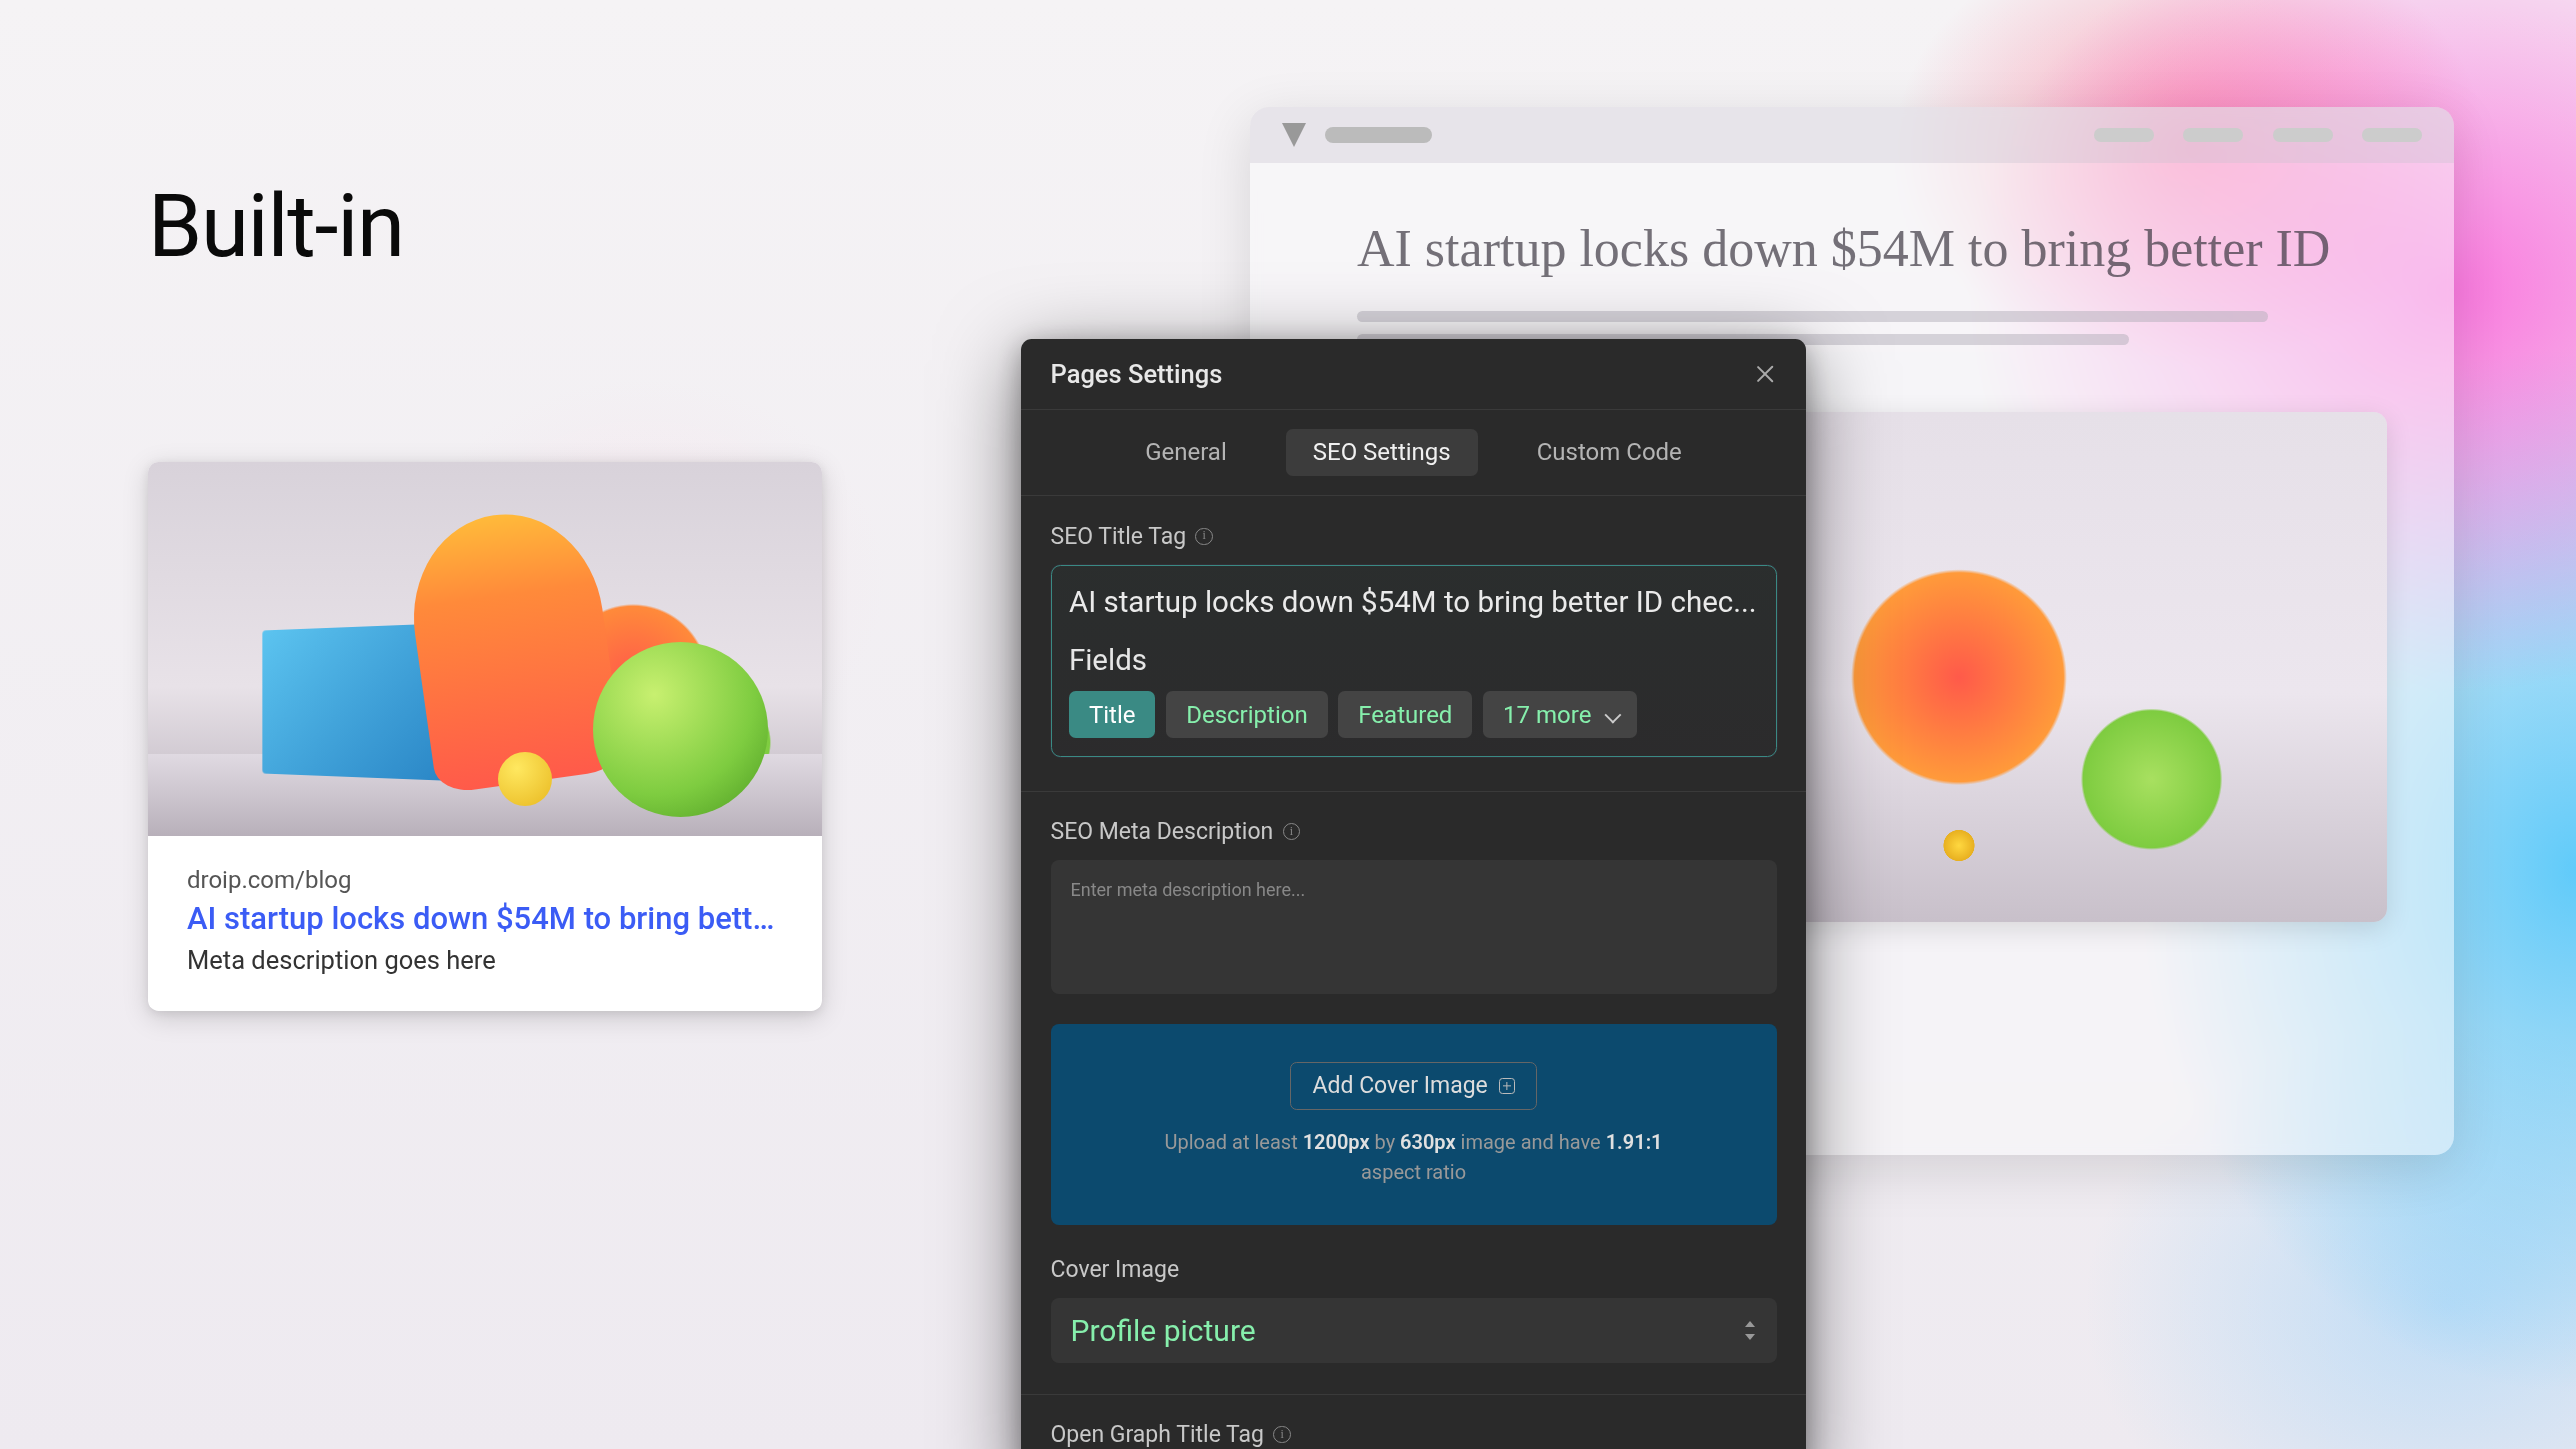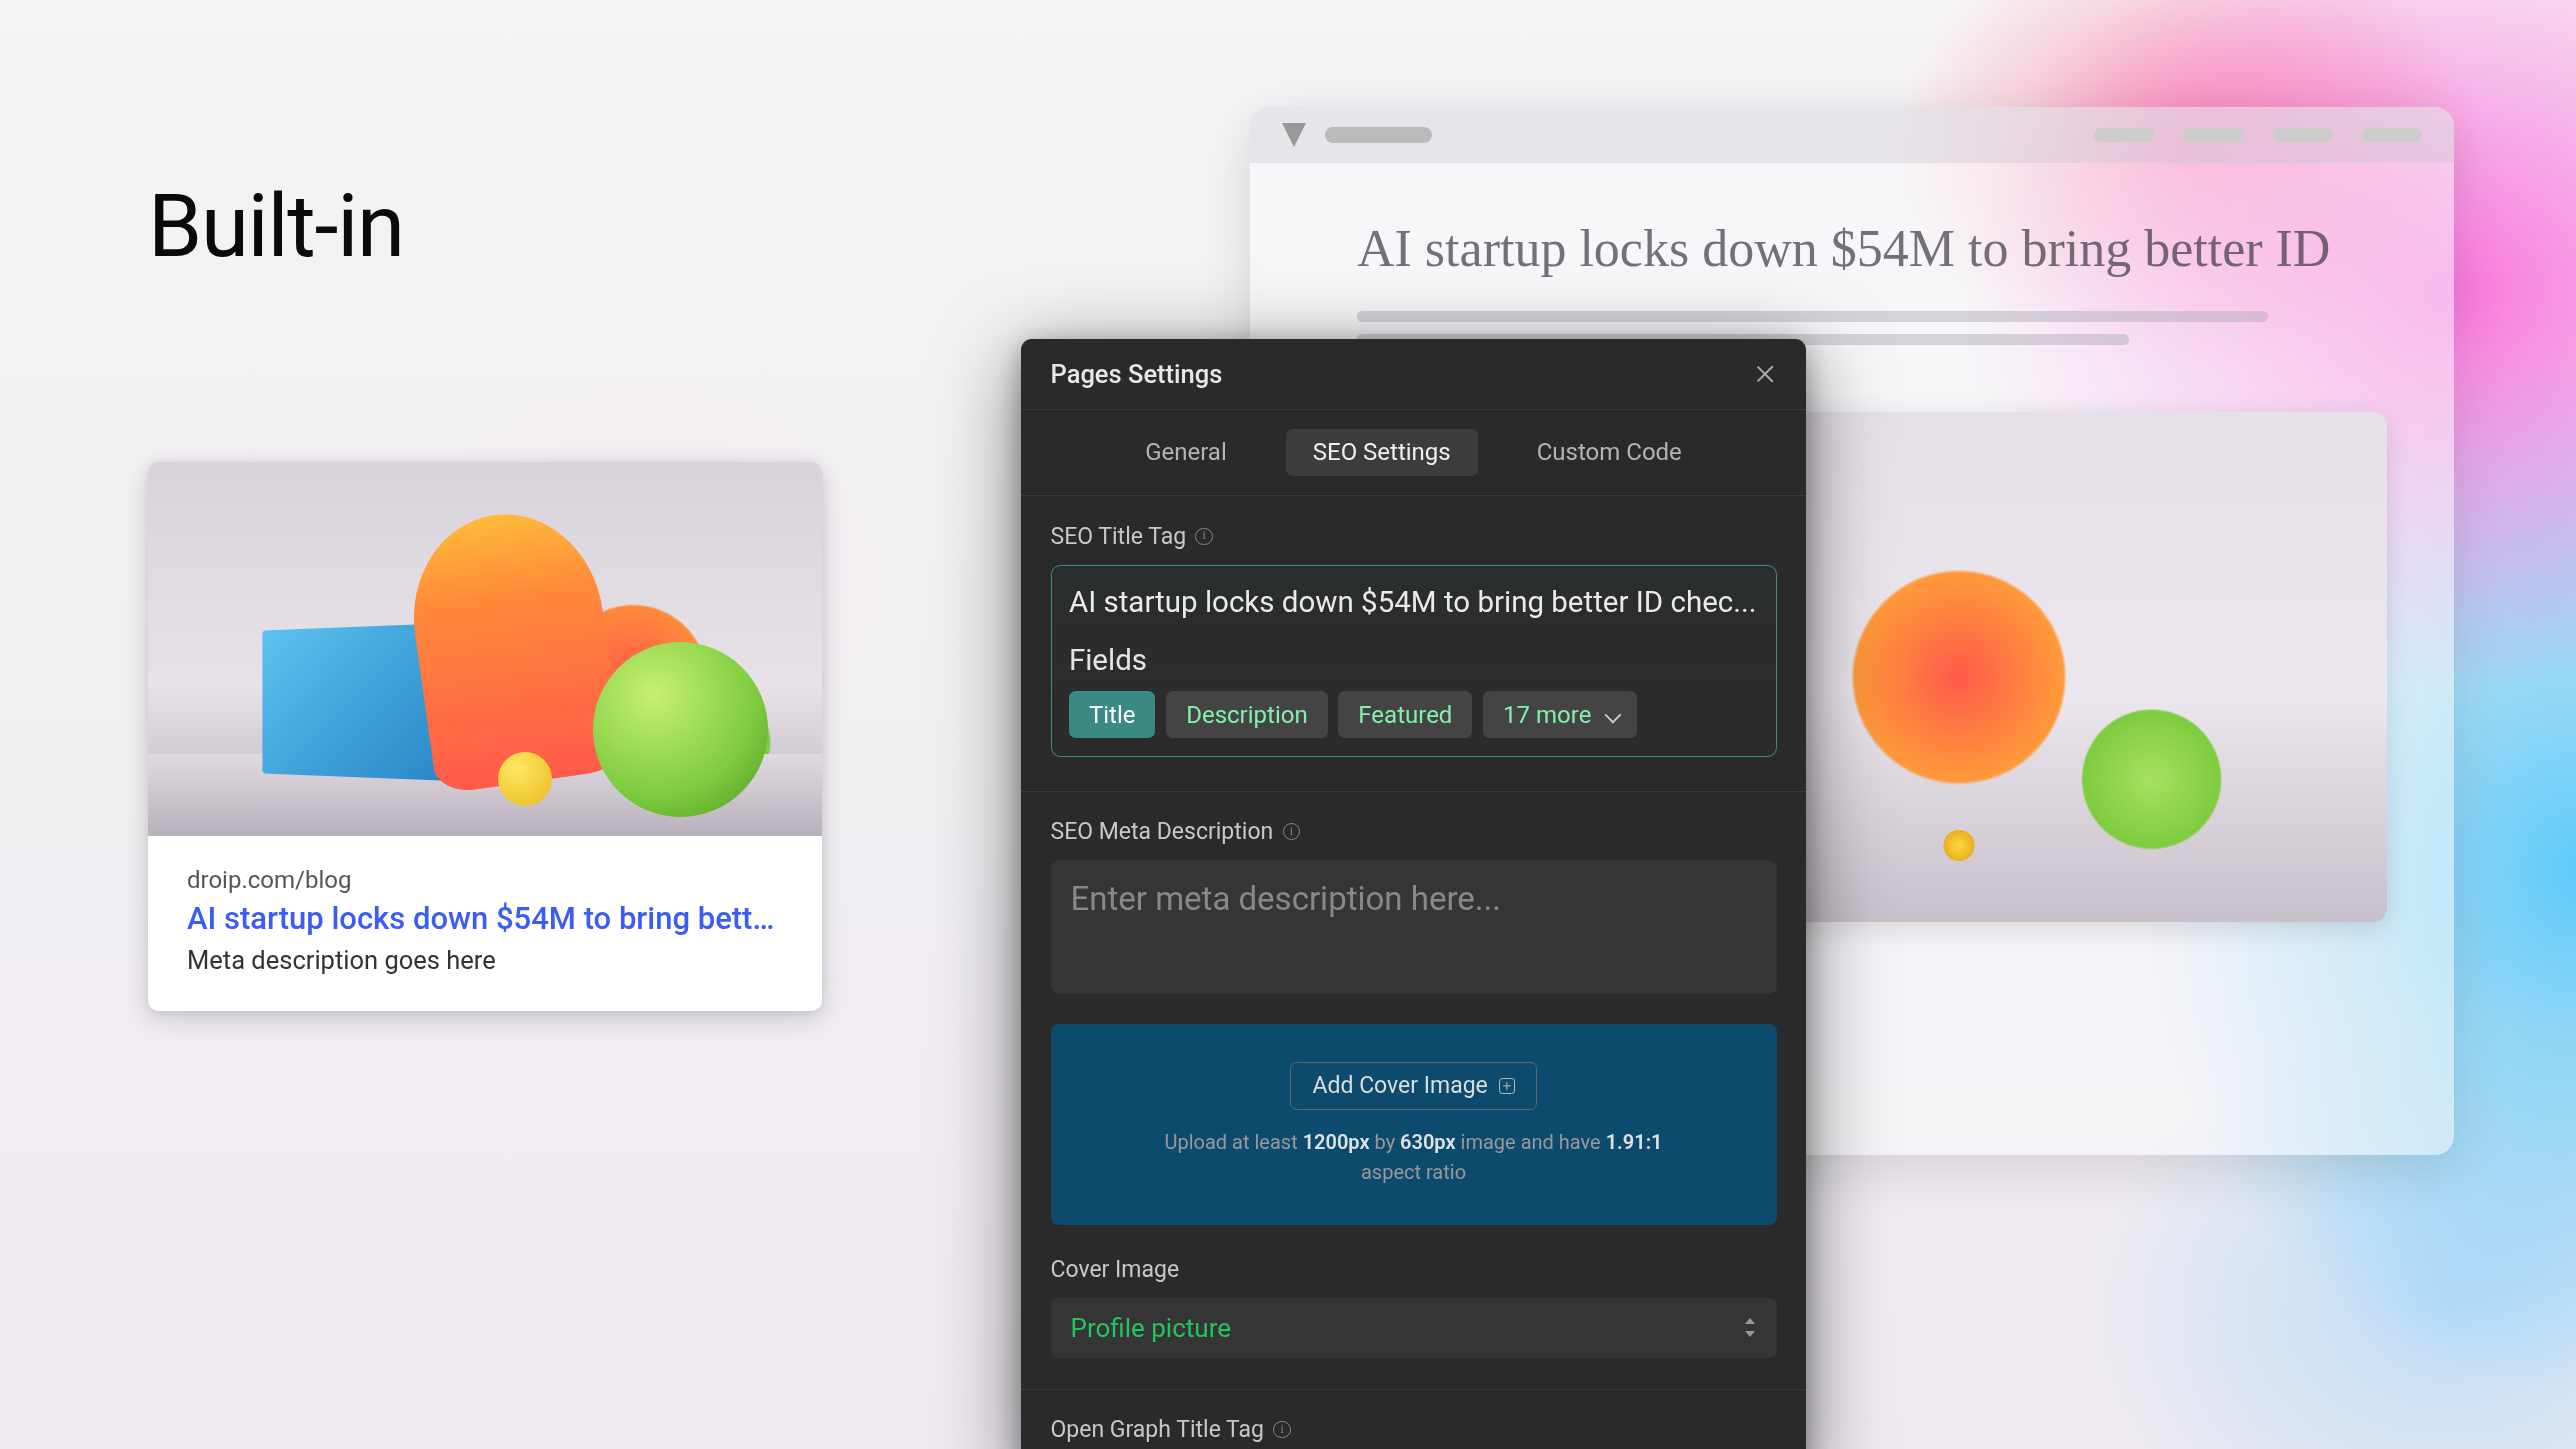--- a/index.html
+++ b/index.html
@@ -303,21 +303,21 @@
   margin: 0 -29.5px 27px;
 }
 
 .textarea-box {
   width: 100%;
   min-height: 134px;
   background: #353535;
   border: none;
   border-radius: 8px;
   padding: 19px 20px;
-  font-size: 33px;
+  font-size: 18px;
   color: #ddd;
   resize: none;
   font-family: inherit;
   margin-bottom: 27px;
 }
 .textarea-box::placeholder { color: #888; }
 
 .cover-box {
   background: #0c4a6e;
   border-radius: 8px;
@@ -358,22 +358,22 @@
   color: #999;
   line-height: 1.5;
 }
 .cover-hint b { color: #e0e0e0; font-weight: 600; }
 
 .select-box {
   width: 100%;
   background: #353535;
   border-radius: 8px;
   padding: 14.8px 20px;
-  font-size: 26px;
-  color: #22c55e;
+  font-size: 30px;
+  color: #86efac;
   display: flex;
   align-items: center;
   justify-content: space-between;
   cursor: pointer;
   margin-bottom: 31px;
 }
 .updown-icon {
   width: 13.4px;
   height: 19px;
   position: relative;

